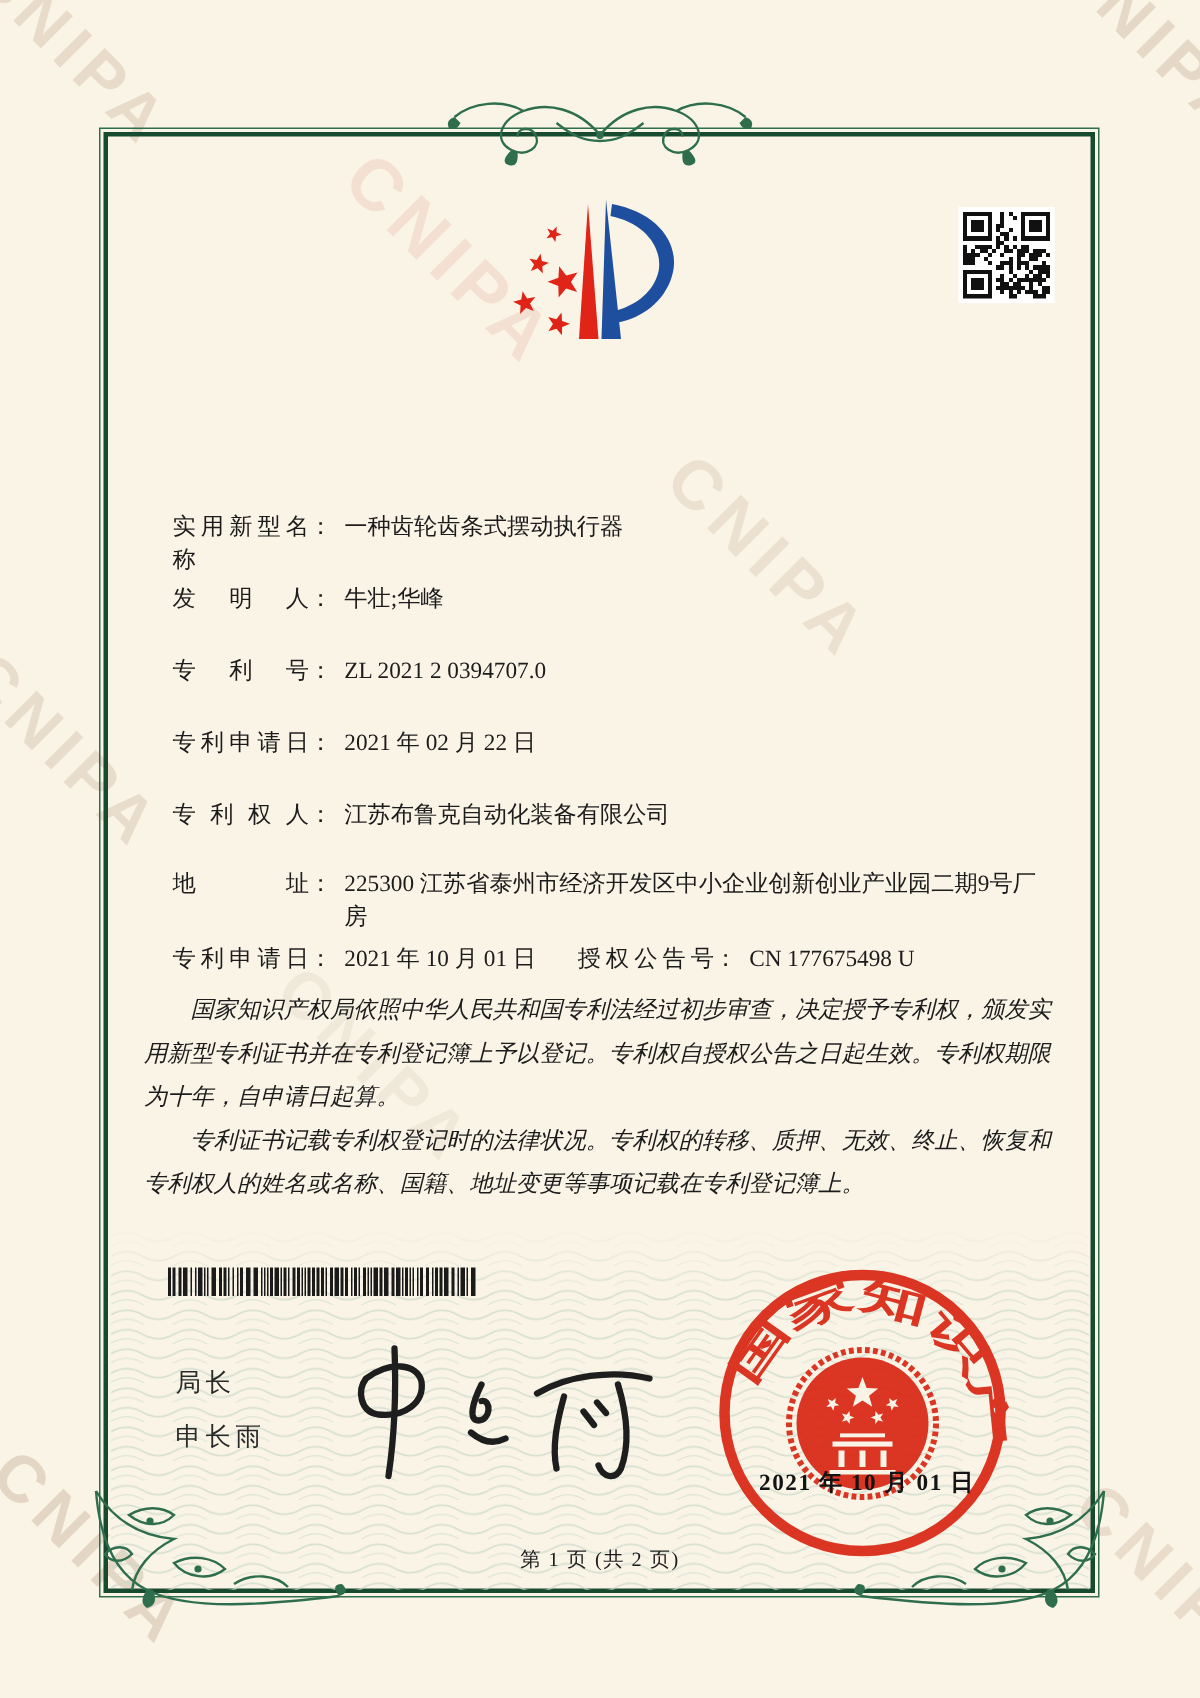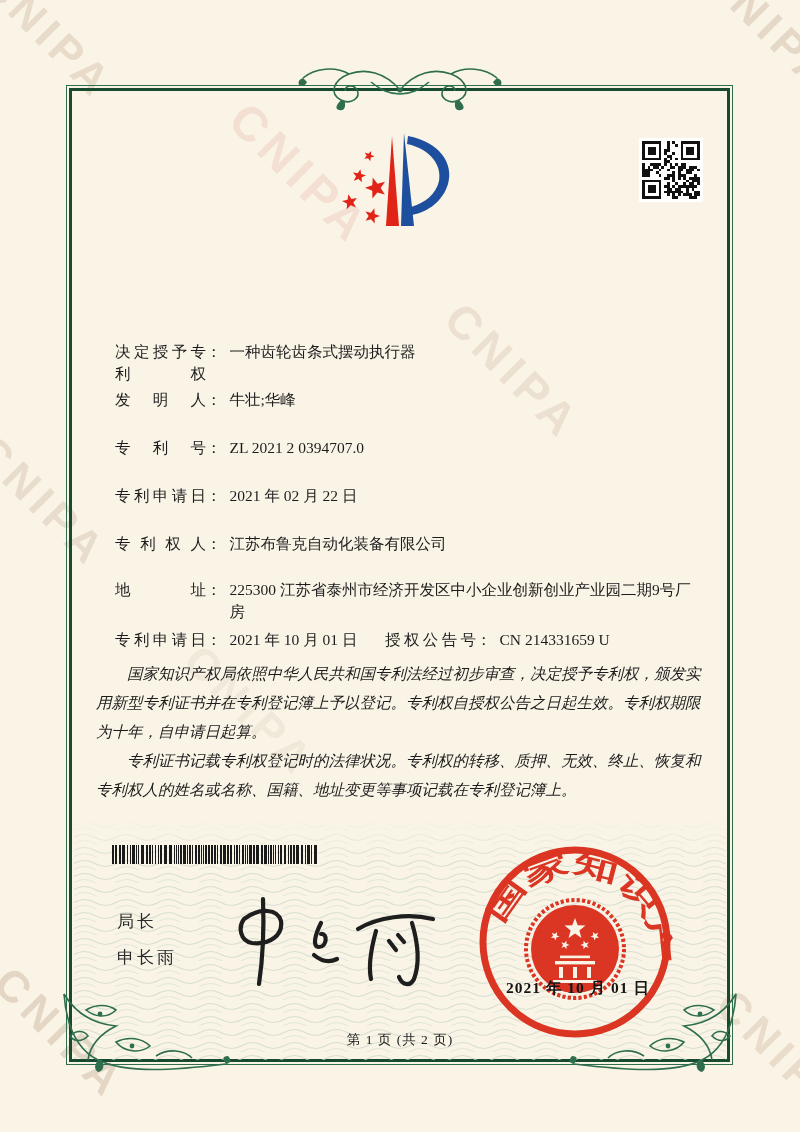--- a/index.html
+++ b/index.html
@@ -421,41 +421,41 @@
           <rect x="12" y="20" width="1" height="1" fill="#111"></rect>
           <rect x="17" y="20" width="1" height="1" fill="#111"></rect>
           <rect x="18" y="20" width="1" height="1" fill="#111"></rect>
           <rect x="19" y="20" width="1" height="1" fill="#111"></rect>
         </svg>
     </div>
 
 
     <div class="fields">
       <div class="f-row" style="height:48px;">
-        <span class="f-label">决定授予专利权</span><span class="f-colon">：</span><span class="f-value">一种齿轮齿条式摆动执行器</span>
+        <span class="f-label">实用新型名称</span><span class="f-colon">：</span><span class="f-value">一种齿轮齿条式摆动执行器</span>
       </div>
       <div class="f-row" style="height:48px;">
         <span class="f-label">发明人</span><span class="f-colon">：</span><span class="f-value">牛壮;华峰</span>
       </div>
       <div class="f-row" style="height:48px;">
         <span class="f-label">专利号</span><span class="f-colon">：</span><span class="f-value">ZL 2021 2 0394707.0</span>
       </div>
       <div class="f-row" style="height:48px;">
         <span class="f-label">专利申请日</span><span class="f-colon">：</span><span class="f-value">2021 年 02 月 22 日</span>
       </div>
       <div class="f-row" style="height:46px;">
         <span class="f-label">专利权人</span><span class="f-colon">：</span><span class="f-value">江苏布鲁克自动化装备有限公司</span>
       </div>
       <div class="f-row" style="height:50px;">
         <span class="f-label">地址</span><span class="f-colon">：</span><span class="f-value">225300 江苏省泰州市经济开发区中小企业创新创业产业园二期9号厂房</span>
       </div>
       <div class="f-row">
         <span class="f-label">专利申请日</span><span class="f-colon">：</span><span style="margin-left:8px;">2021 年 10 月 01 日</span>
         <span class="grant-pair2">
-          <span class="f-label">授权公告号</span><span class="f-colon">：</span><span style="margin-left:8px;">CN 214331659 U</span>
+          <span class="f-label">授权公告号</span><span class="f-colon">：</span><span style="margin-left:8px;">CN 177675498 U</span>
         </span>
       </div>
     </div>
 
     <div class="paras">
       <p>国家知识产权局依照中华人民共和国专利法经过初步审查，决定授予专利权，颁发实用新型专利证书并在专利登记簿上予以登记。专利权自授权公告之日起生效。专利权期限为十年，自申请日起算。</p>
       <p>专利证书记载专利权登记时的法律状况。专利权的转移、质押、无效、终止、恢复和专利权人的姓名或名称、国籍、地址变更等事项记载在专利登记簿上。</p>
     </div>
 
     <div class="barcode" id="barcode">

